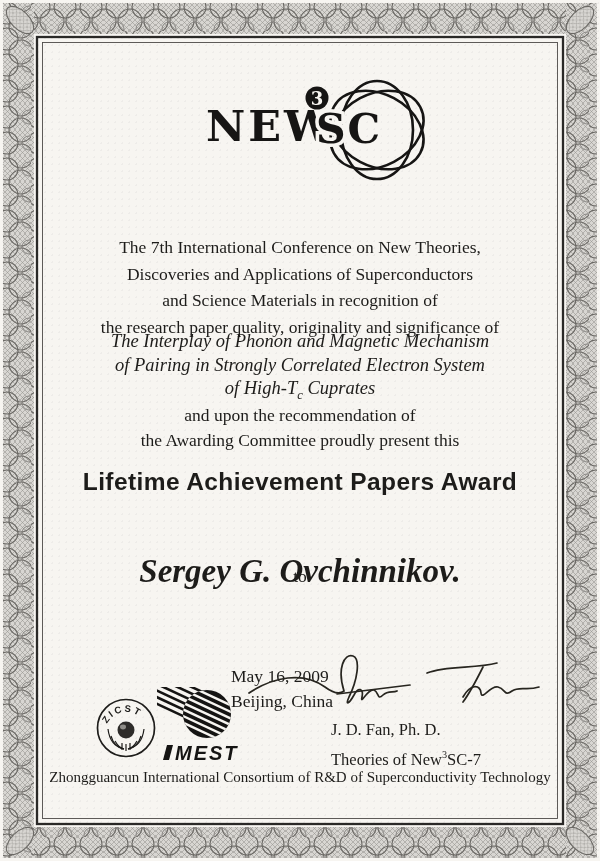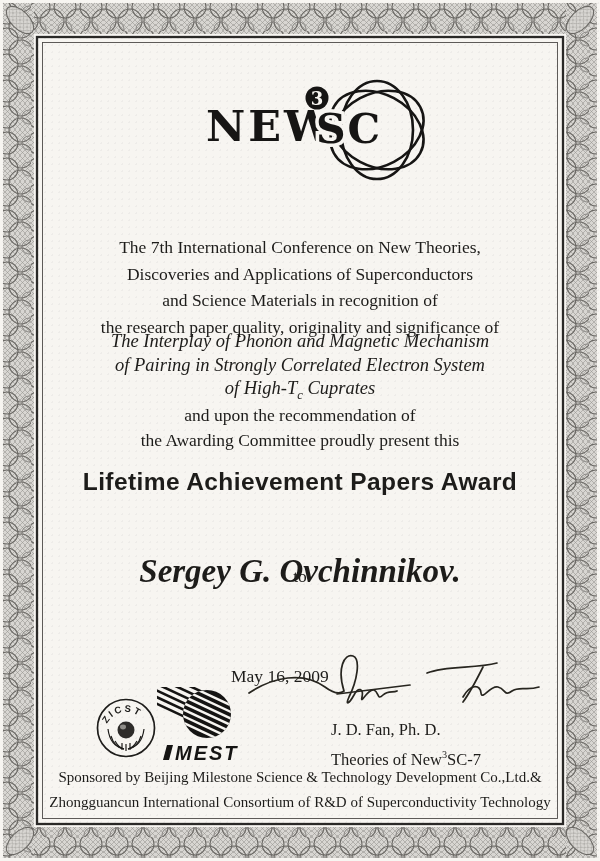--- a/index.html
+++ b/index.html
@@ -108,20 +108,21 @@
   </div>
 
   <div class="centerblock award-title">Lifetime Achievement Papers Award</div>
 
   <div class="centerblock to-label">to</div>
 
   <div class="centerblock recipient">Sergey G. Ovchinnikov.</div>
 
   <div class="abs date-block">
     <div>May 16, 2009</div>
+    <div>Beijing, China</div>
   </div>
 
   <svg class="abs sig-svg" width="300" height="58" viewBox="0 0 300 58">
     <g fill="none" stroke="#27251f" stroke-width="1.7" stroke-linecap="round">
       <path d="M2 44 C26 28 56 22 78 38 C86 44 92 46 97 42 C90 20 97 4 106 7 C114 10 110 32 102 48 C98 57 102 55 107 46 C111 38 117 39 115 48 C113 57 121 39 127 41 C132 43 130 52 136 46 C141 41 146 44 150 42"></path>
       <path d="M90 45 L163 36"></path>
       <path d="M180 24 C200 16 228 20 250 14"></path>
       <path d="M236 18 C229 32 222 45 216 53"></path>
       <path d="M216 48 C224 34 233 36 234 44 C235 52 243 36 251 38 C259 40 257 48 265 42 C272 37 280 42 292 38"></path>
     </g>
@@ -179,17 +180,16 @@
         <line x1="-22" y1="33" x2="110" y2="33"></line>
         <line x1="-22" y1="39" x2="110" y2="39"></line>
         <line x1="-22" y1="45" x2="110" y2="45"></line>
       </g>
     </g>
     <polygon points="10,58 16,58 12,73 6,73" fill="#151413"></polygon>
     <text x="18" y="73" font-size="20" font-weight="bold" font-style="italic" letter-spacing="2" fill="#151413" font-family="Liberation Sans, sans-serif">MEST</text>
   </svg>
 
   <div class="centerblock sponsors">
-    <div>Sponsored by Beijing Milestone Science &amp; Technology Development Co.,Ltd.&amp;</div>
     <div>Zhongguancun International Consortium of R&amp;D of Superconductivity Technology</div>
   </div>
 
 </div>
 
 </body></html>

